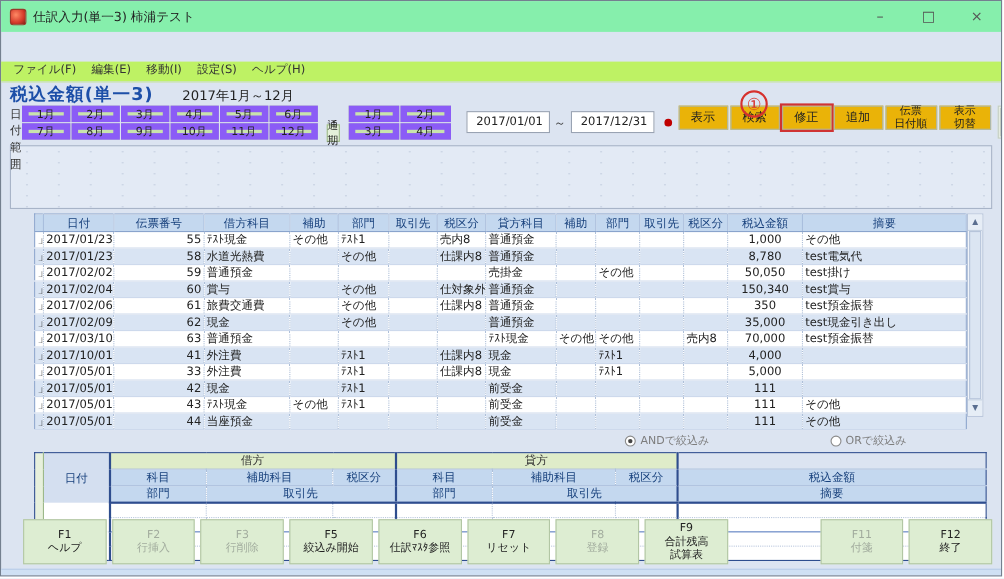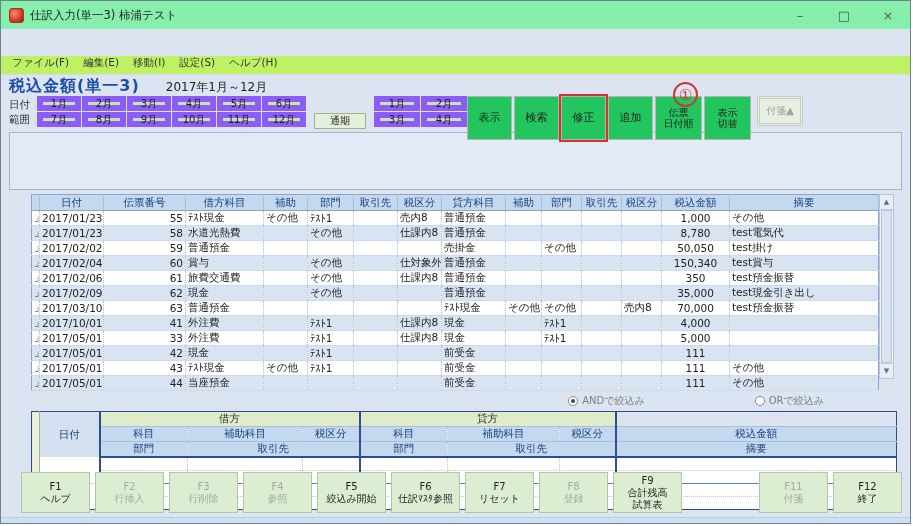--- a/index.html
+++ b/index.html
@@ -40,21 +40,21 @@
     font-size: 10px; color: #222; display: flex; align-items: center; justify-content: center; }
   .tsuuki-wrap { width: 52px; align-self: flex-end; margin-left: 8px; }
   .tsuuki { height: 16px; background: #e4f0da; border: 1px solid #9cb88a; font-size: 10px;
     color: #222; display: flex; align-items: center; justify-content: center; }
   .date-wrap { display: flex; align-items: center; margin-left: 14px; margin-top: 5px; }
   .date-input { width: 76px; height: 20px; border: 1px solid #99a3b3; background: #fff;
     font-size: 10.5px; text-align: right; padding-right: 5px; color: #222;
     font-family: "DejaVu Sans", "Liberation Sans", sans-serif; }
   .tilde { font-size: 11px; color: #333; margin: 0 4px; }
   .red-dot { width: 7px; height: 7px; border-radius: 50%; background: #c00000; margin: 0 6px 0 9px; }
-  .tb-btn { width: 45px; height: 44px; background: #22c55e; border: 1px solid #aeb9ab;
+  .tb-btn { width: 45px; height: 22px; background: #eab308; border: 1px solid #aeb9ab;
     font-size: 11px; color: #222; display: flex; align-items: center; justify-content: center;
     text-align: center; margin-right: 2px; white-space: pre-line; line-height: 1.15; }
   .tb-btn.two { font-size: 10px; width: 47px; }
   .tb-btn.hl { outline: 2px solid #cf3333; outline-offset: 0px; }
   .fusen-group { margin-left: 4px; border: 1px solid #c2ccc2; background: #e9f0e5;
     display: flex; gap: 4px; padding: 1px; height: 30px; }
   .fusen-btn { width: 42px; height: 26px; background: #e6efe0; border: 1px solid #c2ccc2;
     font-size: 10px; color: #9aa79a; display: flex; align-items: center; justify-content: center; }
   .annotation { position: absolute; left: 664px; top: -14px; width: 25px; height: 25px;
     border: 2px solid #d6312e; border-radius: 50%; color: #d6312e; font-size: 15px;
@@ -172,20 +172,26 @@
         </div>
       <div class="tsuuki-wrap">
         <div class="tsuuki">通期</div>
       </div>
       <div class="month-grid2" id="month-grid2">
           <div class="month-btn">1月</div>
           <div class="month-btn">2月</div>
           <div class="month-btn">3月</div>
           <div class="month-btn">4月</div>
         </div>
+      <div class="date-wrap">
+        <input class="date-input" readonly="" value="2017/01/01" style="">
+        <span class="tilde">～</span>
+        <input class="date-input" readonly="" value="2017/12/31" style="">
+        <span class="red-dot"></span>
+      </div>
       <div id="toolbar-buttons" style="display:flex; align-items:flex-start;">
           <div class="tb-btn">表示</div>
           <div class="tb-btn">検索</div>
           <div class="tb-btn hl">修正</div>
           <div class="tb-btn">追加</div>
           <div class="tb-btn two">伝票
 日付順</div>
           <div class="tb-btn two">表示
 切替</div>
         </div>
@@ -530,21 +536,20 @@
             <td colspan="2"></td>
         <td class="bl"></td>
       </tr>
     </tbody>
       </table>
 
     <div class="fkey-bar" id="fkey-bar">
         <div class="fk-btn"><div>F1</div><div style="white-space: pre-line;">ヘルプ</div></div>
         <div class="fk-btn disabled"><div>F2</div><div style="white-space: pre-line;">行挿入</div></div>
         <div class="fk-btn disabled"><div>F3</div><div style="white-space: pre-line;">行削除</div></div>
-        <div class="fk-btn disabled"><div>F4</div><div style="white-space: pre-line;">参照</div></div>
         <div class="fk-btn"><div>F5</div><div style="white-space: pre-line;">絞込み開始</div></div>
         <div class="fk-btn"><div>F6</div><div style="white-space: pre-line;">仕訳ﾏｽﾀ参照</div></div>
         <div class="fk-btn"><div>F7</div><div style="white-space: pre-line;">リセット</div></div>
         <div class="fk-btn disabled"><div>F8</div><div style="white-space: pre-line;">登録</div></div>
         <div class="fk-btn"><div>F9</div><div style="white-space: pre-line;">合計残高
 試算表</div></div>
         <div class="fk-spacer"></div>
         <div class="fk-btn disabled"><div>F11</div><div style="white-space: pre-line;">付箋</div></div>
         <div class="fk-btn"><div>F12</div><div style="white-space: pre-line;">終了</div></div>
       </div>

